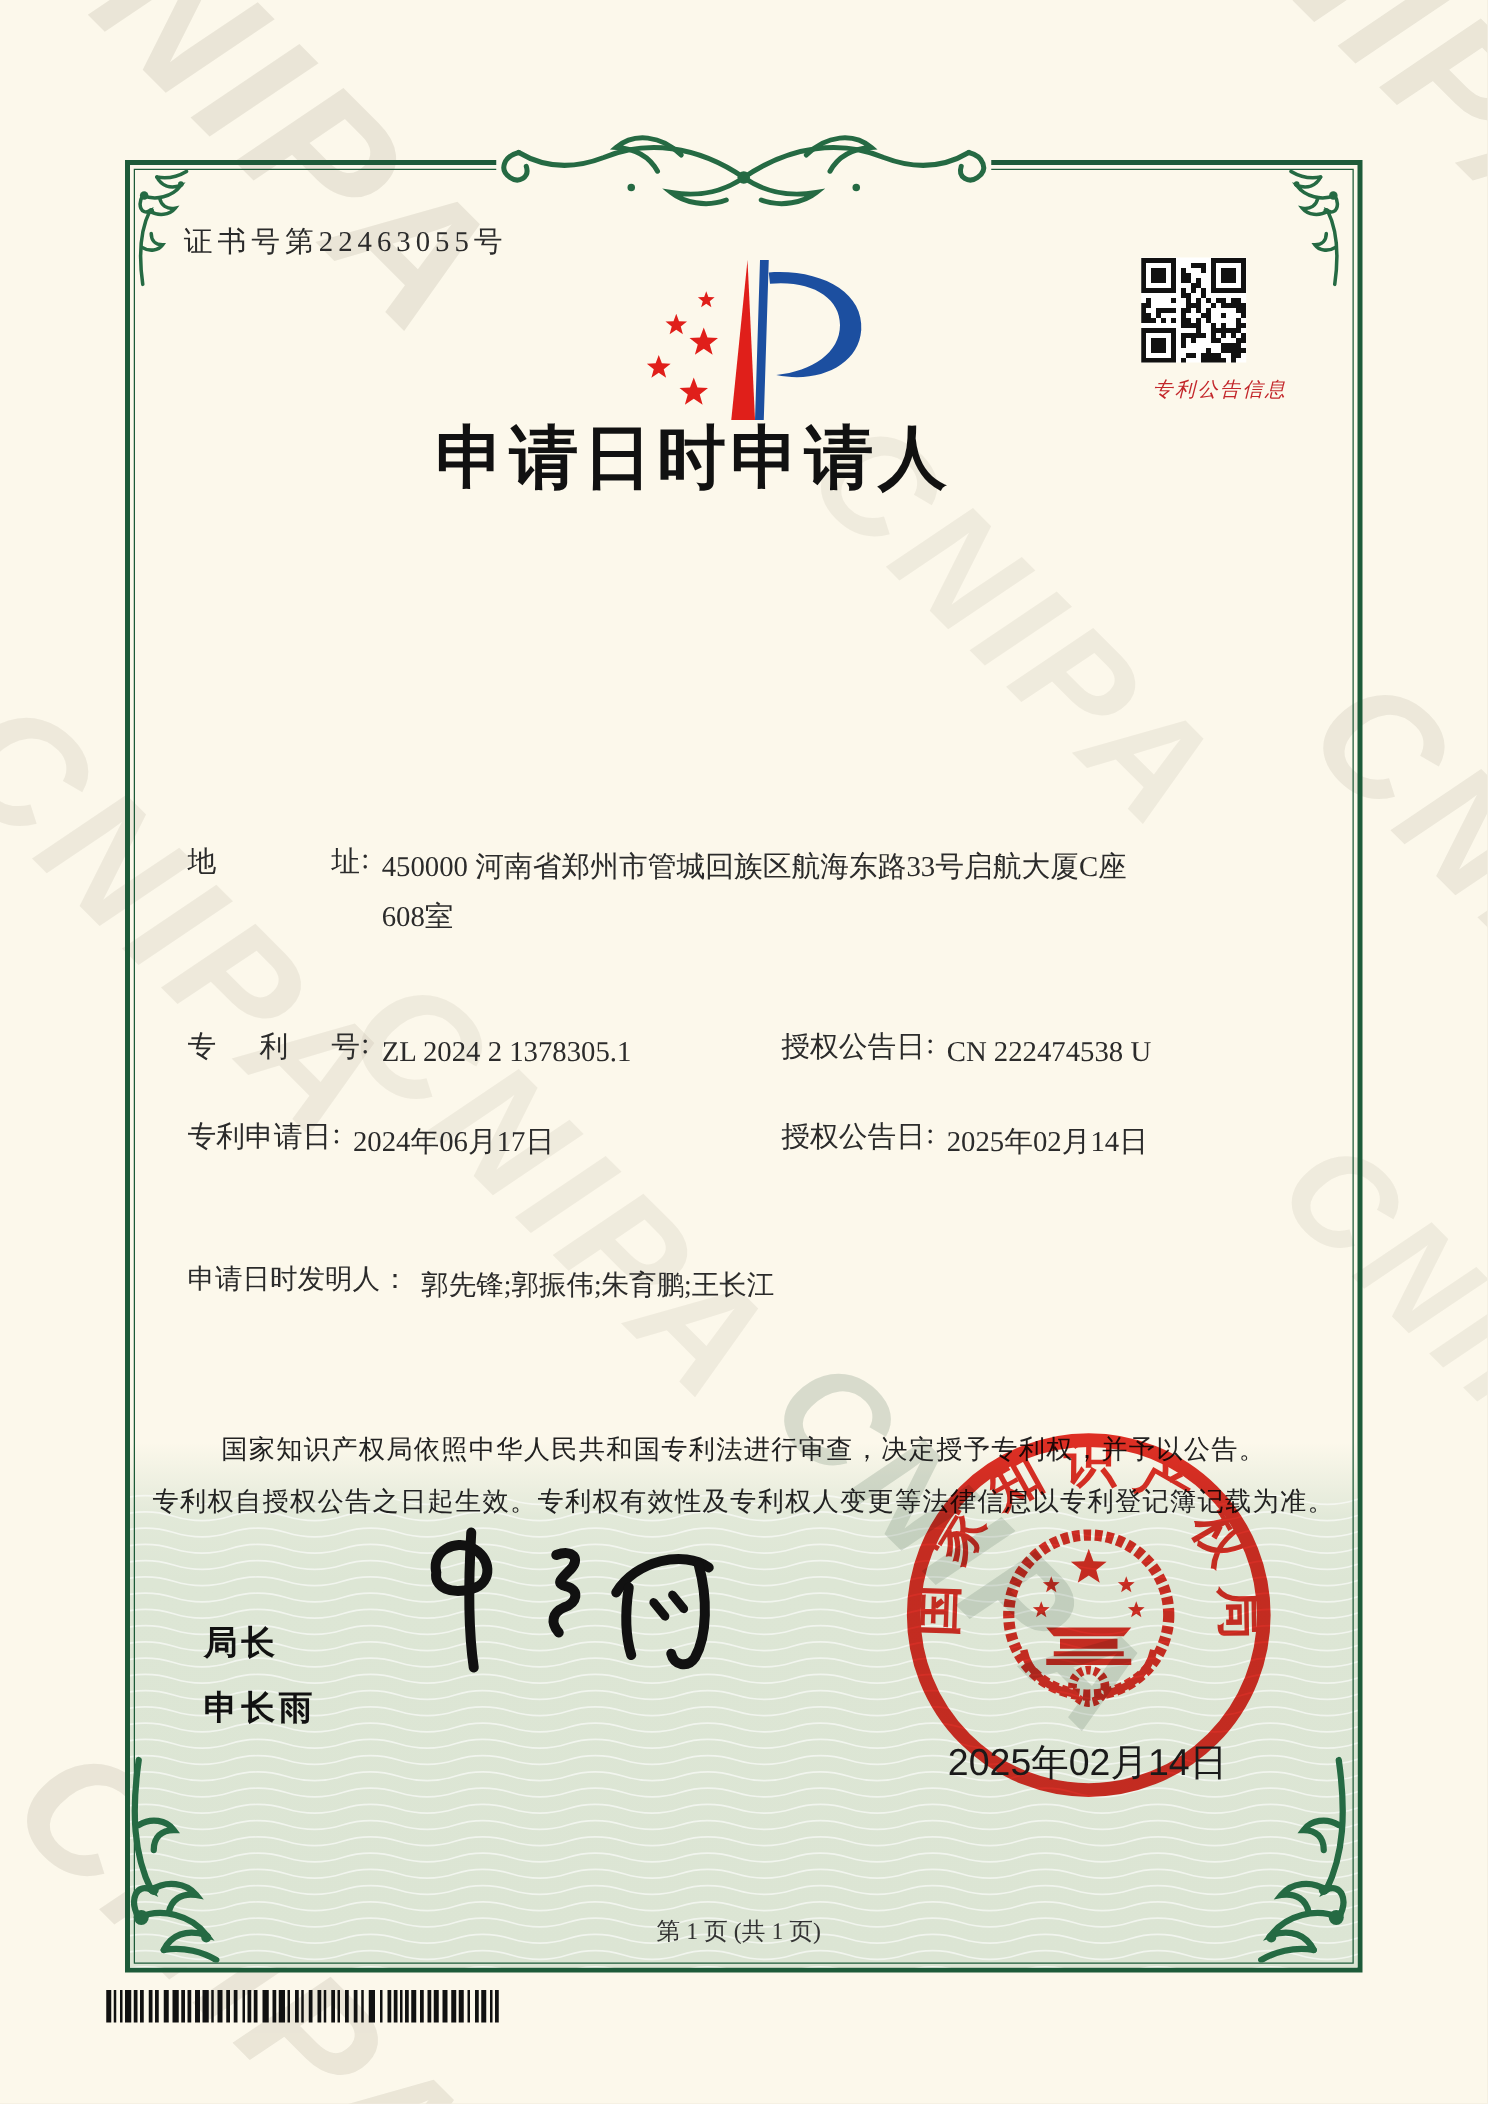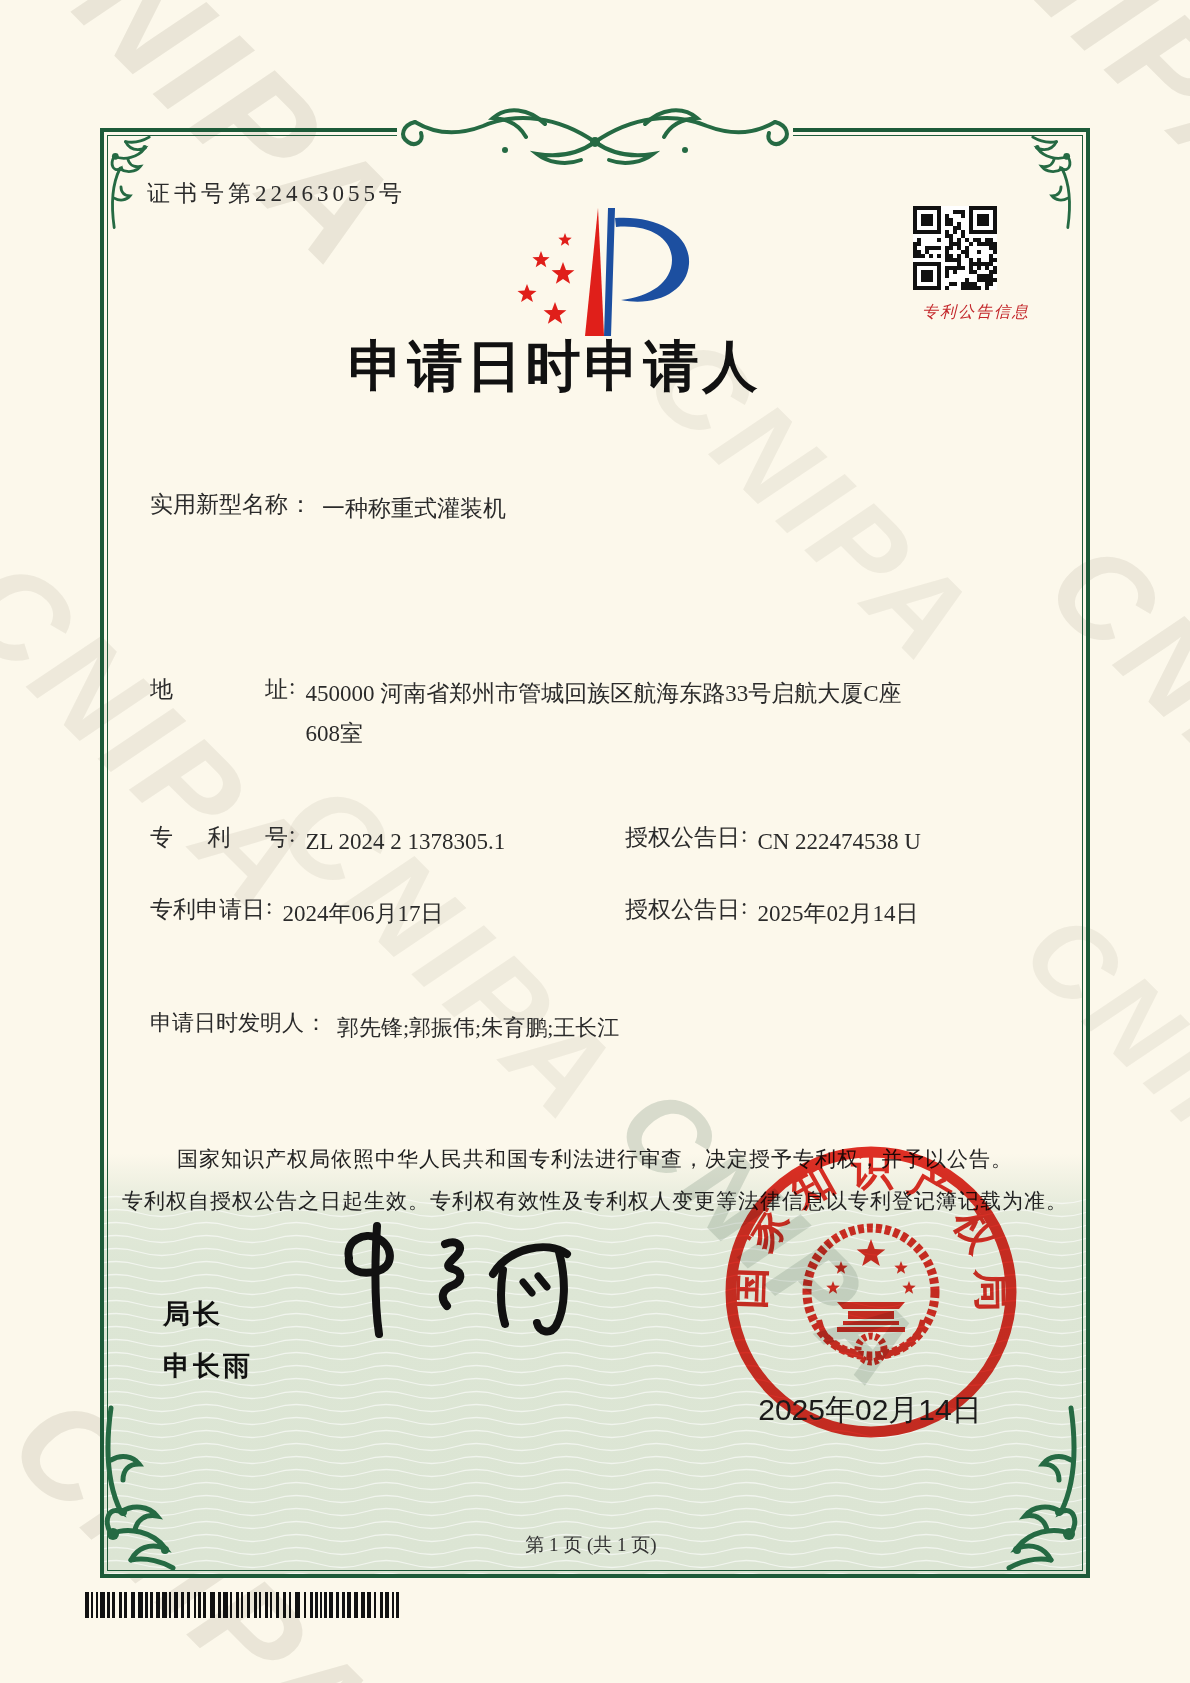--- a/index.html
+++ b/index.html
@@ -433,23 +433,20 @@
         <rect x="14" y="20" width="1" height="1" fill="#111"></rect>
         <rect x="15" y="20" width="1" height="1" fill="#111"></rect>
         <rect x="16" y="20" width="1" height="1" fill="#111"></rect>
         <rect x="18" y="20" width="1" height="1" fill="#111"></rect>
       </svg>
     </div>
   <div class="qr-caption">专利公告信息</div>
 
   <div class="title">申请日时申请人</div>
 
-  <div class="row" style="top:489px">
-    <span class="lab">实用新型名称</span><span class="colon">：</span><span class="val">一种称重式灌装机</span>
-  </div>
 
 
   <div class="row" style="top:674px">
     <span class="lab spread">地址</span><span class="colon">:</span><span class="val wrap">450000 河南省郑州市管城回族区航海东路33号启航大厦C座608室</span>
   </div>
 
 
   <div class="row" style="top:822px">
     <span>
       <span class="lab spread">专利号</span><span class="colon">:</span><span class="val">ZL 2024 2 1378305.1</span>

